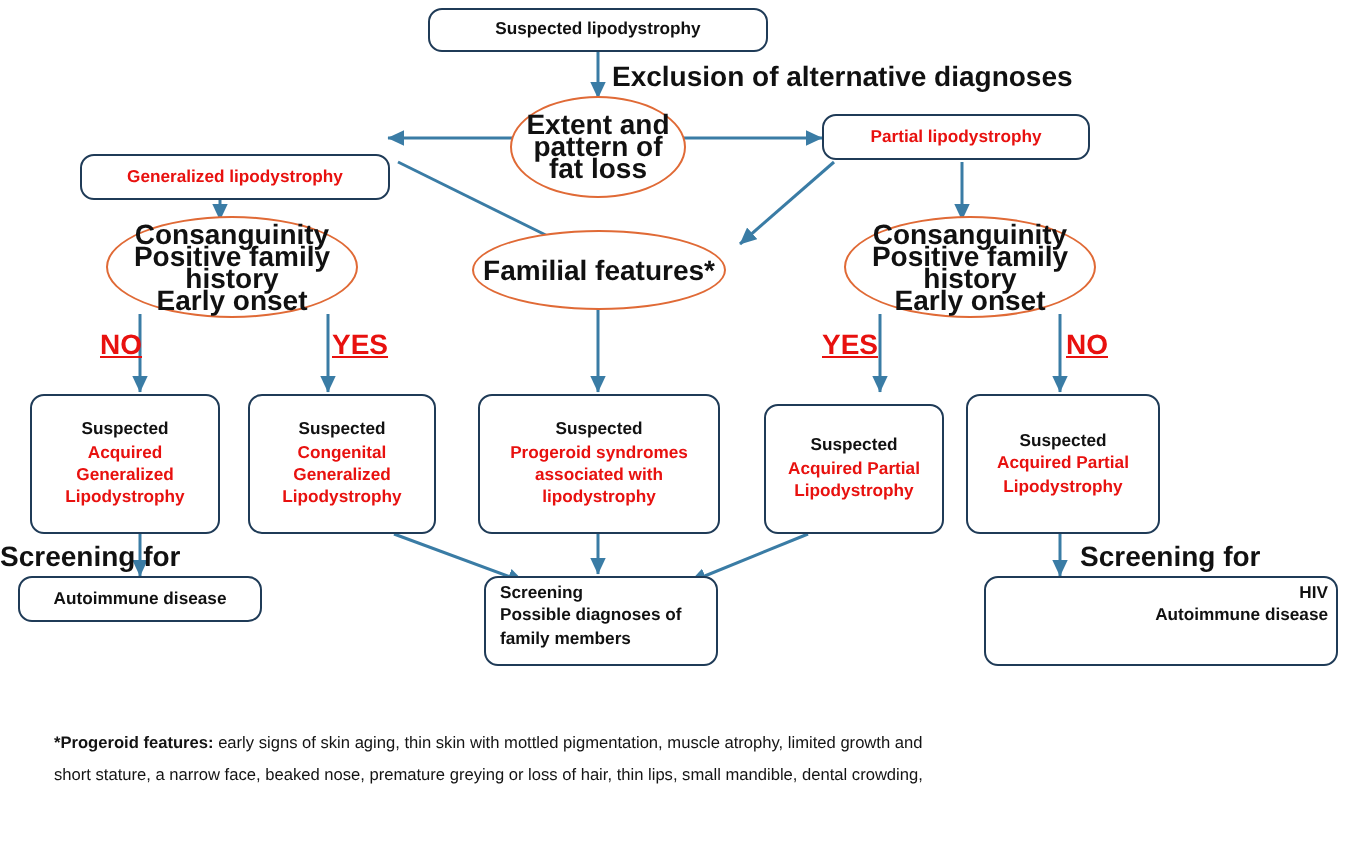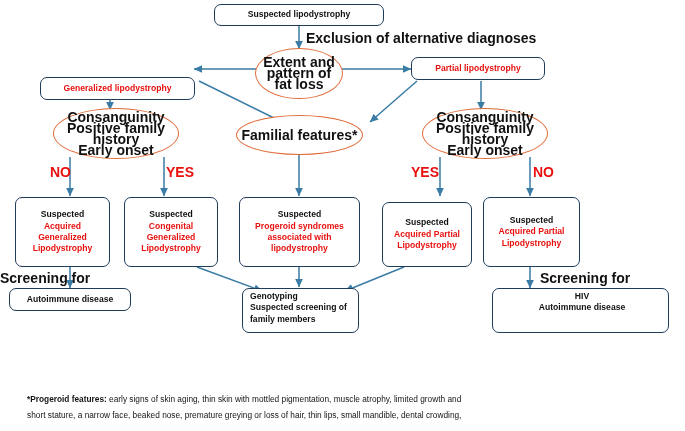--- a/index.html
+++ b/index.html
@@ -26,23 +26,23 @@
     border:1.4px solid #e06a36;border-radius:50%;
     font-weight:bold;font-size:14px;line-height:11px;
     background:#ffffff;
   }
   .red{color:#e8110f;}
   .blk{color:#111111;}
   .lbl{
     position:absolute;font-size:14px;font-weight:bold;color:#111111;
     white-space:nowrap;
   }
-  .lbl.redlbl{color:#e8110f;}
+  .lbl.redlbl{color:#e8110f;text-decoration:underline;}
   .footnote{
-    position:absolute;left:27px;top:392px;width:640px;
+    position:absolute;left:27px;top:364px;width:640px;
     font-size:8.3px;line-height:15.5px;color:#141414;font-weight:normal;
     text-align:left;
   }
   .footnote b{font-weight:bold;}
   .ln1{display:block;}
 </style>
 </head>
 <body>
 
 <div id="canvas">
@@ -156,26 +156,26 @@
     <span class="blk">Suspected</span>
     <span class="red">Acquired Partial</span>
     <span class="red">Lipodystrophy</span>
   </div>
 
   <div class="node rbox blk" style="left:9px;top:288px;width:122px;height:23px;">
     <span>Autoimmune disease</span>
   </div>
 
   <div class="node rbox blk leftalign" style="left:242px;top:288px;width:117px;height:45px;flex-direction:column;align-items:flex-start;">
-    <span>Genotyping</span>
-    <span>Suspected screening of</span>
+    <span>Screening</span>
+    <span>Possible diagnoses of</span>
     <span>family members</span>
   </div>
 
-  <div class="node rbox blk leftalign" style="left:492px;top:288px;width:177px;height:45px;flex-direction:column;align-items:center;">
+  <div class="node rbox blk leftalign" style="left:492px;top:288px;width:177px;height:45px;flex-direction:column;align-items:flex-end;">
     <span>HIV</span>
     <span>Autoimmune disease</span>
   </div>
 
   <div class="lbl" style="left:306px;top:30px;">Exclusion of alternative diagnoses</div>
   <div class="lbl redlbl" style="left:50px;top:164px;">NO</div>
   <div class="lbl redlbl" style="left:166px;top:164px;">YES</div>
   <div class="lbl redlbl" style="left:411px;top:164px;">YES</div>
   <div class="lbl redlbl" style="left:533px;top:164px;">NO</div>
   <div class="lbl" style="left:0px;top:270px;">Screening for</div>

